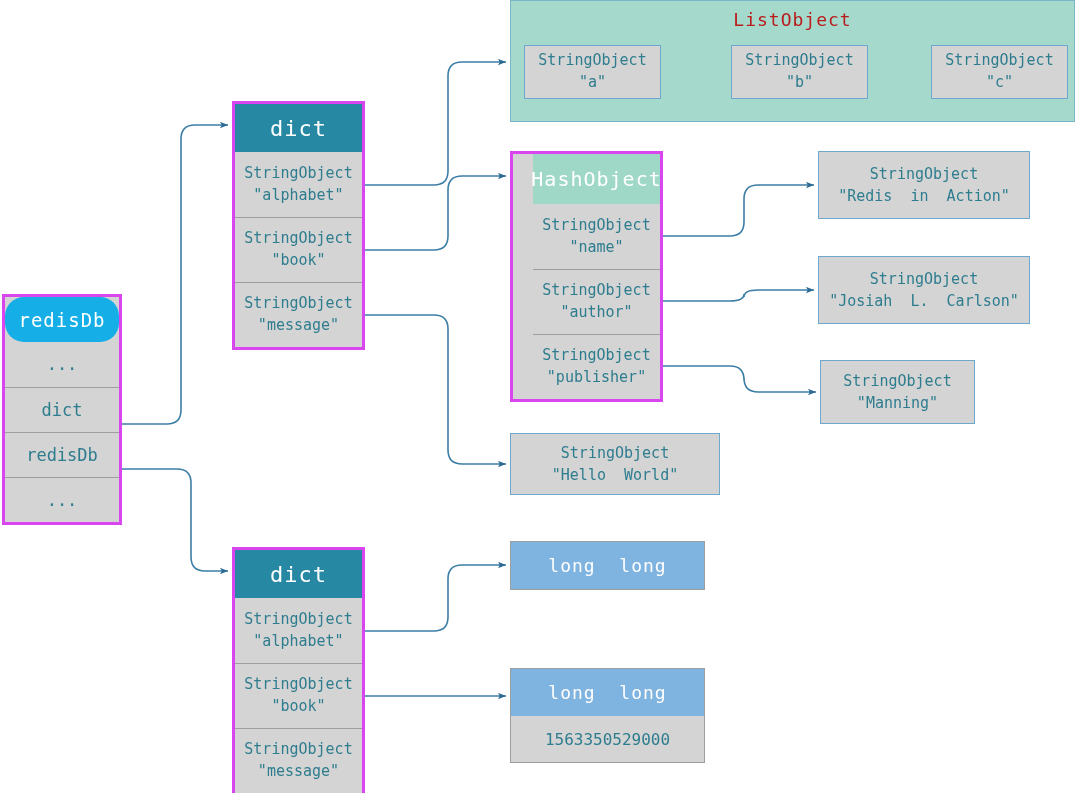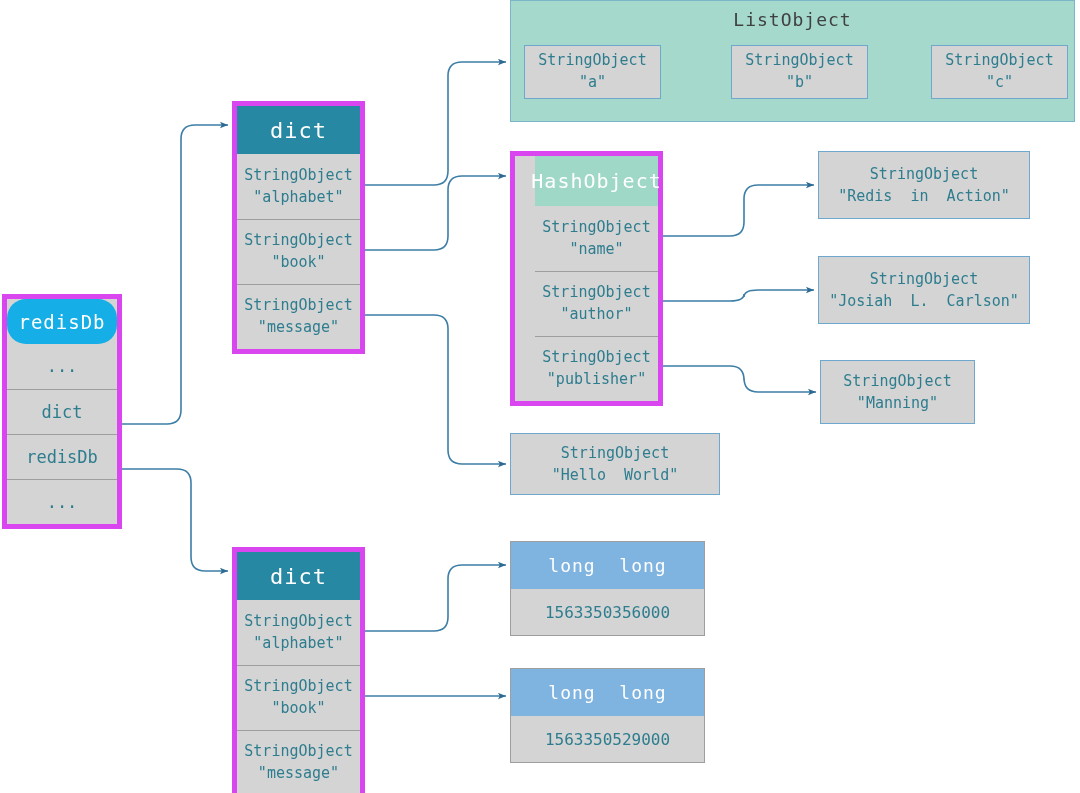--- a/index.html
+++ b/index.html
@@ -7,21 +7,21 @@
     width:1080px;height:793px;position:relative;background:#ffffff;
     font-family:"DejaVu Sans Mono","Liberation Mono",monospace;
     overflow:hidden;
   }
   #canvas{position:absolute;left:0;top:0;width:1080px;height:793px;}
   svg.wires{position:absolute;left:0;top:0;width:1080px;height:793px;pointer-events:none;}
 
   .node{position:absolute;box-sizing:border-box;}
 
   
-  .struct{border:5px solid #d946ef;background:#d4d4d4;}
+  .struct{border:3px solid #d946ef;background:#d4d4d4;}
   .hdr{
     box-sizing:border-box;width:100%;display:flex;align-items:center;
     justify-content:center;color:#ffffff;letter-spacing:1px;
   }
   .cell{
     box-sizing:border-box;width:100%;background:#d4d4d4;
     border-top:1px solid #9e9e9e;display:flex;flex-direction:column;
     align-items:center;justify-content:center;color:#2e7d8f;
     line-height:1.45;
   }
@@ -45,21 +45,21 @@
   #hashobj .hdr{height:50px;background:#9fd8c6;font-size:20px;}
   #hashobj .cell{height:65px;font-size:15px;}
 
   
   #listobj{
     left:510px;top:0px;width:565px;height:122px;
     background:#a5d9cc;border:1px solid #79b6c9;
   }
   #listobj .lo-title{
     position:absolute;left:0;top:8px;width:100%;text-align:center;
-    color:#404040;font-size:18px;letter-spacing:1px;
+    color:#b91c1c;font-size:18px;letter-spacing:1px;
   }
   .listitem{
     position:absolute;top:44px;width:135px;height:52px;
     background:#d4d4d4;border:1px solid #6fa8cf;
     display:flex;flex-direction:column;align-items:center;justify-content:center;
     color:#2e7d8f;font-size:15px;line-height:1.45;
   }
   #li0{left:13px;} #li1{left:220px;} #li2{left:420px;}
 
   
@@ -222,21 +222,20 @@
     <span>"Manning"</span>
   </div>
 
   <div class="node valbox" id="v-message">
     <span>StringObject</span>
     <span>"Hello  World"</span>
   </div>
 
   <div class="node longbox" id="long1">
     <div class="hdr">long  long</div>
-    <div class="num">1563350356000</div>
   </div>
   <div class="node longbox" id="long2">
     <div class="hdr">long  long</div>
     <div class="num">1563350529000</div>
   </div>
 
 
 </div>
 
 </body></html>

